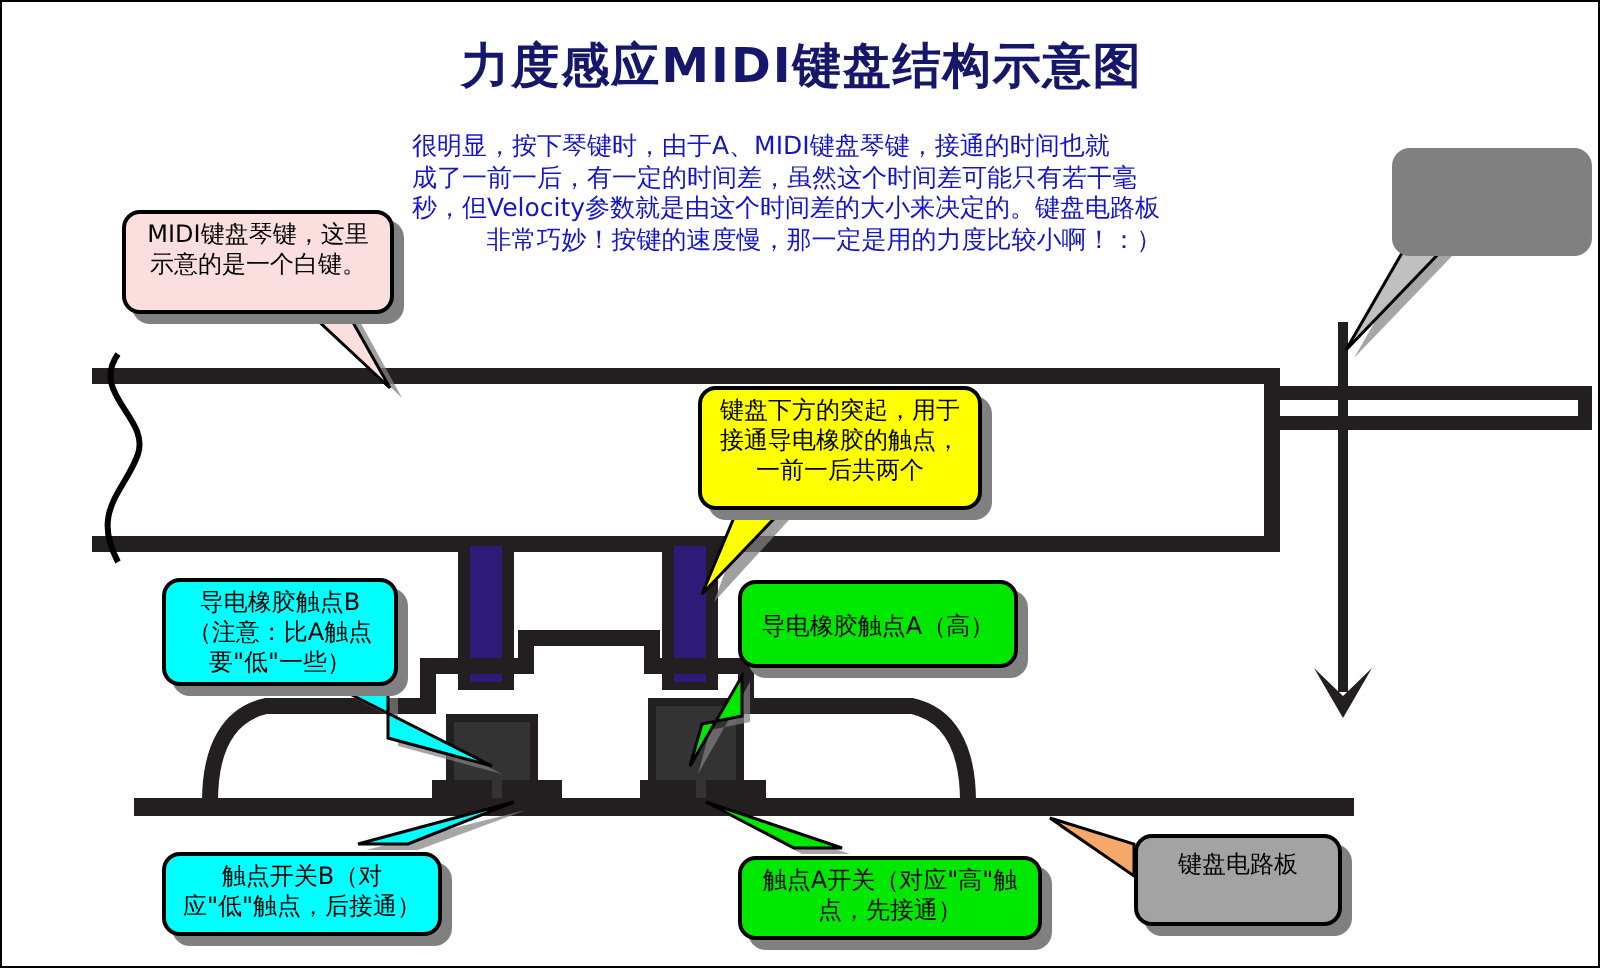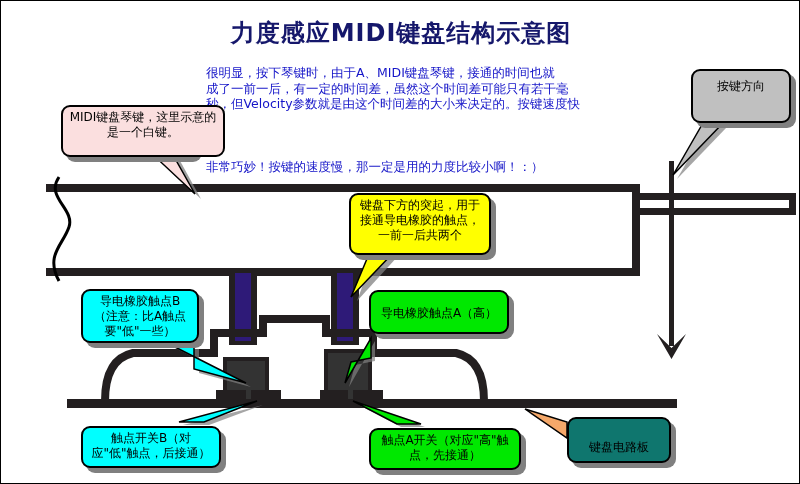--- a/index.html
+++ b/index.html
@@ -13,21 +13,21 @@
 
   
   #title{left:0;top:16px;width:800px;text-align:center;
          font-size:24px;font-weight:bold;color:#15176b;letter-spacing:1px;
          font-family:"DejaVu Sans","Liberation Sans",sans-serif;}
 
   
   #intro{left:205px;top:64px;width:412px;color:#1414c8;font-size:12.5px;
          line-height:15.6px;text-align:justify;text-justify:inter-ideograph;}
   #intro p{margin:0;text-indent:0;}
-  #intro .ctr{margin-top:47px;}
+  #intro .ctr{text-align:center;}
 
   
   .callout{box-sizing:border-box;position:absolute;
            border:2px solid #000;border-radius:9px;
            font-size:12px;line-height:15px;color:#000;
            text-align:center;padding:3px 5px;z-index:30;}
   .shadow{position:absolute;background:#808080;border-radius:9px;z-index:29;}
 
   
   #art{position:absolute;left:0;top:0;width:800px;height:484px;z-index:10;}
@@ -35,21 +35,21 @@
 </head>
 <body>
 
 <div id="stage">
 
   <div id="title" class="abs">力度感应MIDI键盘结构示意图</div>
 
   <div id="intro" class="abs">
     <p>很明显，按下琴键时，由于A、MIDI键盘琴键，接通的时间也就</p>
     <p>成了一前一后，有一定的时间差，虽然这个时间差可能只有若干毫</p>
-    <p>秒，但Velocity参数就是由这个时间差的大小来决定的。按键速度快</p>
+    <p>秒，但Velocity参数就是由这个时间差的大小来决定的。键盘电路板</p>
     <p class="ctr">非常巧妙！按键的速度慢，那一定是用的力度比较小啊！：）</p>
   </div>
 
   <svg id="art" viewBox="0 0 800 484">
 
     <g>
 
       <rect x="45" y="183" width="590" height="8" fill="#231f20"></rect>
 
       <rect x="45" y="267" width="590" height="8" fill="#231f20"></rect>
@@ -142,29 +142,28 @@
 
   <div class="shadow" style="left:65px;top:109px;width:136px;height:52px;"></div>
   <div class="shadow" style="left:353px;top:197px;width:142px;height:62px;"></div>
   <div class="shadow" style="left:85px;top:293px;width:118px;height:54px;"></div>
   <div class="shadow" style="left:373px;top:294px;width:140px;height:44px;"></div>
   <div class="shadow" style="left:85px;top:430px;width:140px;height:42px;"></div>
   <div class="shadow" style="left:373px;top:432px;width:152px;height:42px;"></div>
   <div class="shadow" style="left:571px;top:421px;width:104px;height:46px;"></div>
   <div class="shadow" style="left:695px;top:73px;width:100px;height:54px;"></div>
 
-  <div class="callout" id="cb0" style="left:60px;top:104px;width:164px;height:52px;background:#fbdfdf;">MIDI键盘琴键，这里示意的是一个白键。</div>
+  <div class="callout" id="cb0" style="left:60px;top:104px;width:136px;height:52px;background:#fbdfdf;">MIDI键盘琴键，这里示意的是一个白键。</div>
 
   <div class="callout" id="cb1" style="left:348px;top:192px;width:142px;height:62px;background:#ffff00;">键盘下方的突起，用于接通导电橡胶的触点，一前一后共两个</div>
 
   <div class="callout" id="cb2" style="left:80px;top:288px;width:118px;height:54px;background:#00ffff;">导电橡胶触点B（注意：比A触点要"低"一些）</div>
 
   <div class="callout" id="cb3" style="left:368px;top:289px;width:140px;height:44px;background:#00e800;padding-top:14px;">导电橡胶触点A（高）</div>
 
   <div class="callout" id="cb4" style="left:80px;top:425px;width:140px;height:42px;background:#00ffff;">触点开关B（对应"低"触点，后接通）</div>
 
   <div class="callout" id="cb5" style="left:368px;top:427px;width:152px;height:42px;background:#00e800;">触点A开关（对应"高"触点，先接通）</div>
 
-  <div class="callout" id="cb6" style="left:566px;top:416px;width:104px;height:46px;background:#0f766e;padding-top:21px;">键盘电路板</div>
+  <div class="callout" id="cb6" style="left:566px;top:416px;width:104px;height:46px;background:#a3a3a3;padding-top:6px;">键盘电路板</div>
 
-  <div class="callout" id="cb7" style="left:690px;top:68px;width:100px;height:54px;background:#c0c0c0;padding-top:8px;">按键方向</div>
 
 </div>
 
 </body></html>

